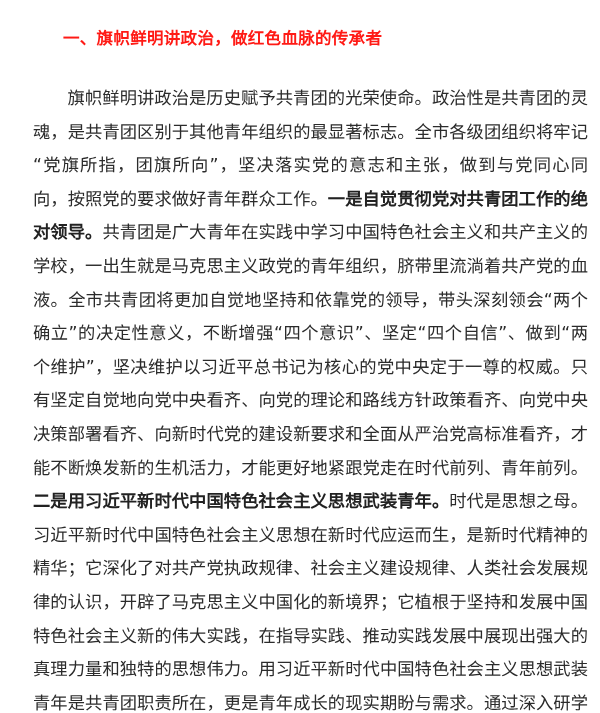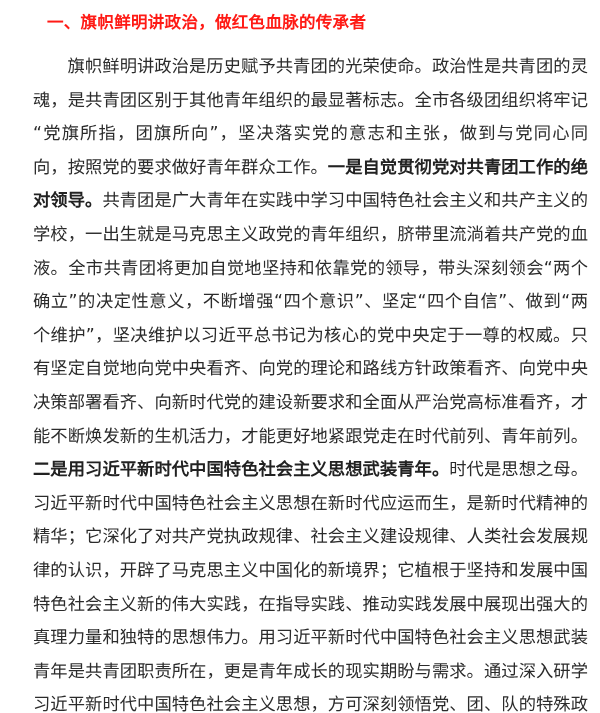--- a/index.html
+++ b/index.html
@@ -18,21 +18,21 @@
   .page {
     width: 600px;
     height: 713px;
     box-sizing: border-box;
     padding: 0;
     background: #ffffff;
     position: relative;
   }
 
   .doc-heading {
-    margin: 0;
+    margin: 16px;
     padding: 11px 0 0 47px;
     font-size: 16.5px;
     line-height: 24px;
     font-weight: bold;
     color: #ff1a15;
     letter-spacing: 0.3px;
     white-space: nowrap;
     font-family: "DejaVu Sans", "Liberation Sans", sans-serif;
   }
 

